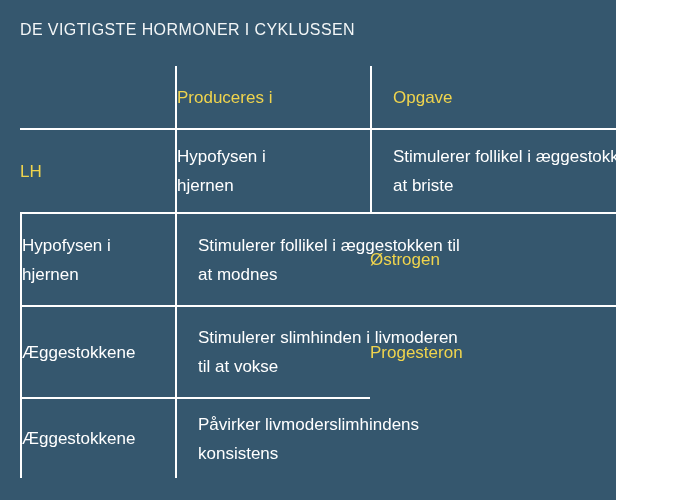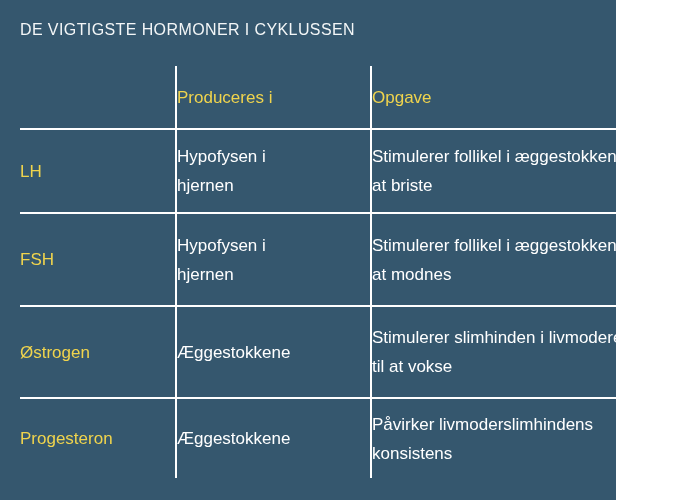--- a/index.html
+++ b/index.html
@@ -35,21 +35,21 @@
     display: flex;
     align-items: center;
     box-sizing: border-box;
     color: #ffffff;
     font-size: 17px;
     line-height: 29px;
     white-space: pre;
   }
   .c2, .c3 { border-left: 2px solid #FFFFFF; }
   .c2 { }
-  .c3 { }
+  .c3 { padding-left: 21px; }
   .rb { border-top: 2px solid #FFFFFF; }
   .yellow { color: #F0D44D; }
 </style>
 </head>
 <body>
 
 <div class="screen">
 
   <h1 class="title">DE VIGTIGSTE HORMONER I CYKLUSSEN</h1>
 
@@ -58,21 +58,20 @@
     <div class="cell c1"></div>
     <div class="cell c2 yellow">Produceres i</div>
     <div class="cell c3 yellow">Opgave</div>
 
     <div class="cell c1 rb yellow">LH</div>
     <div class="cell c2 rb">Hypofysen i
 hjernen</div>
     <div class="cell c3 rb">Stimulerer follikel i æggestokken til
 at briste</div>
 
-    <div class="cell c1 rb yellow">FSH</div>
     <div class="cell c2 rb">Hypofysen i
 hjernen</div>
     <div class="cell c3 rb">Stimulerer follikel i æggestokken til
 at modnes</div>
 
     <div class="cell c1 rb yellow">Østrogen</div>
     <div class="cell c2 rb">Æggestokkene</div>
     <div class="cell c3 rb">Stimulerer slimhinden i livmoderen
 til at vokse</div>
 

